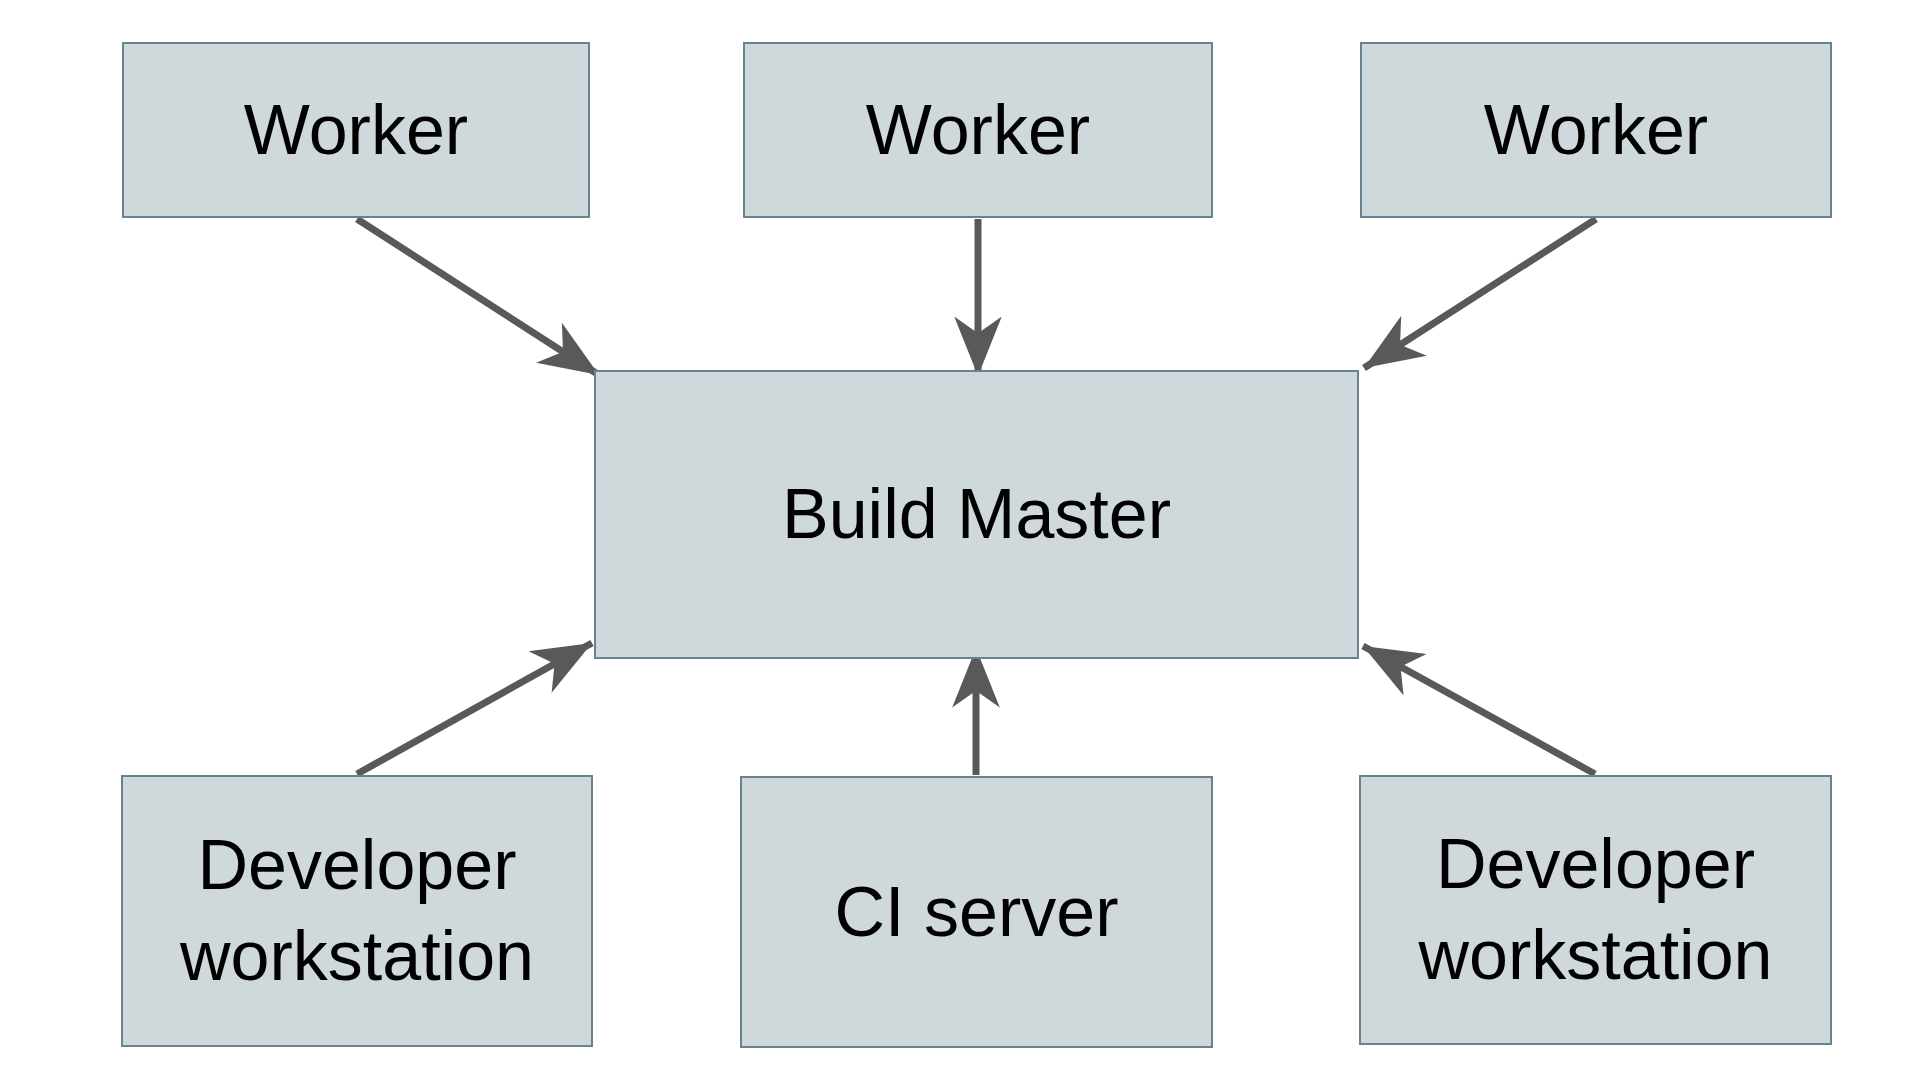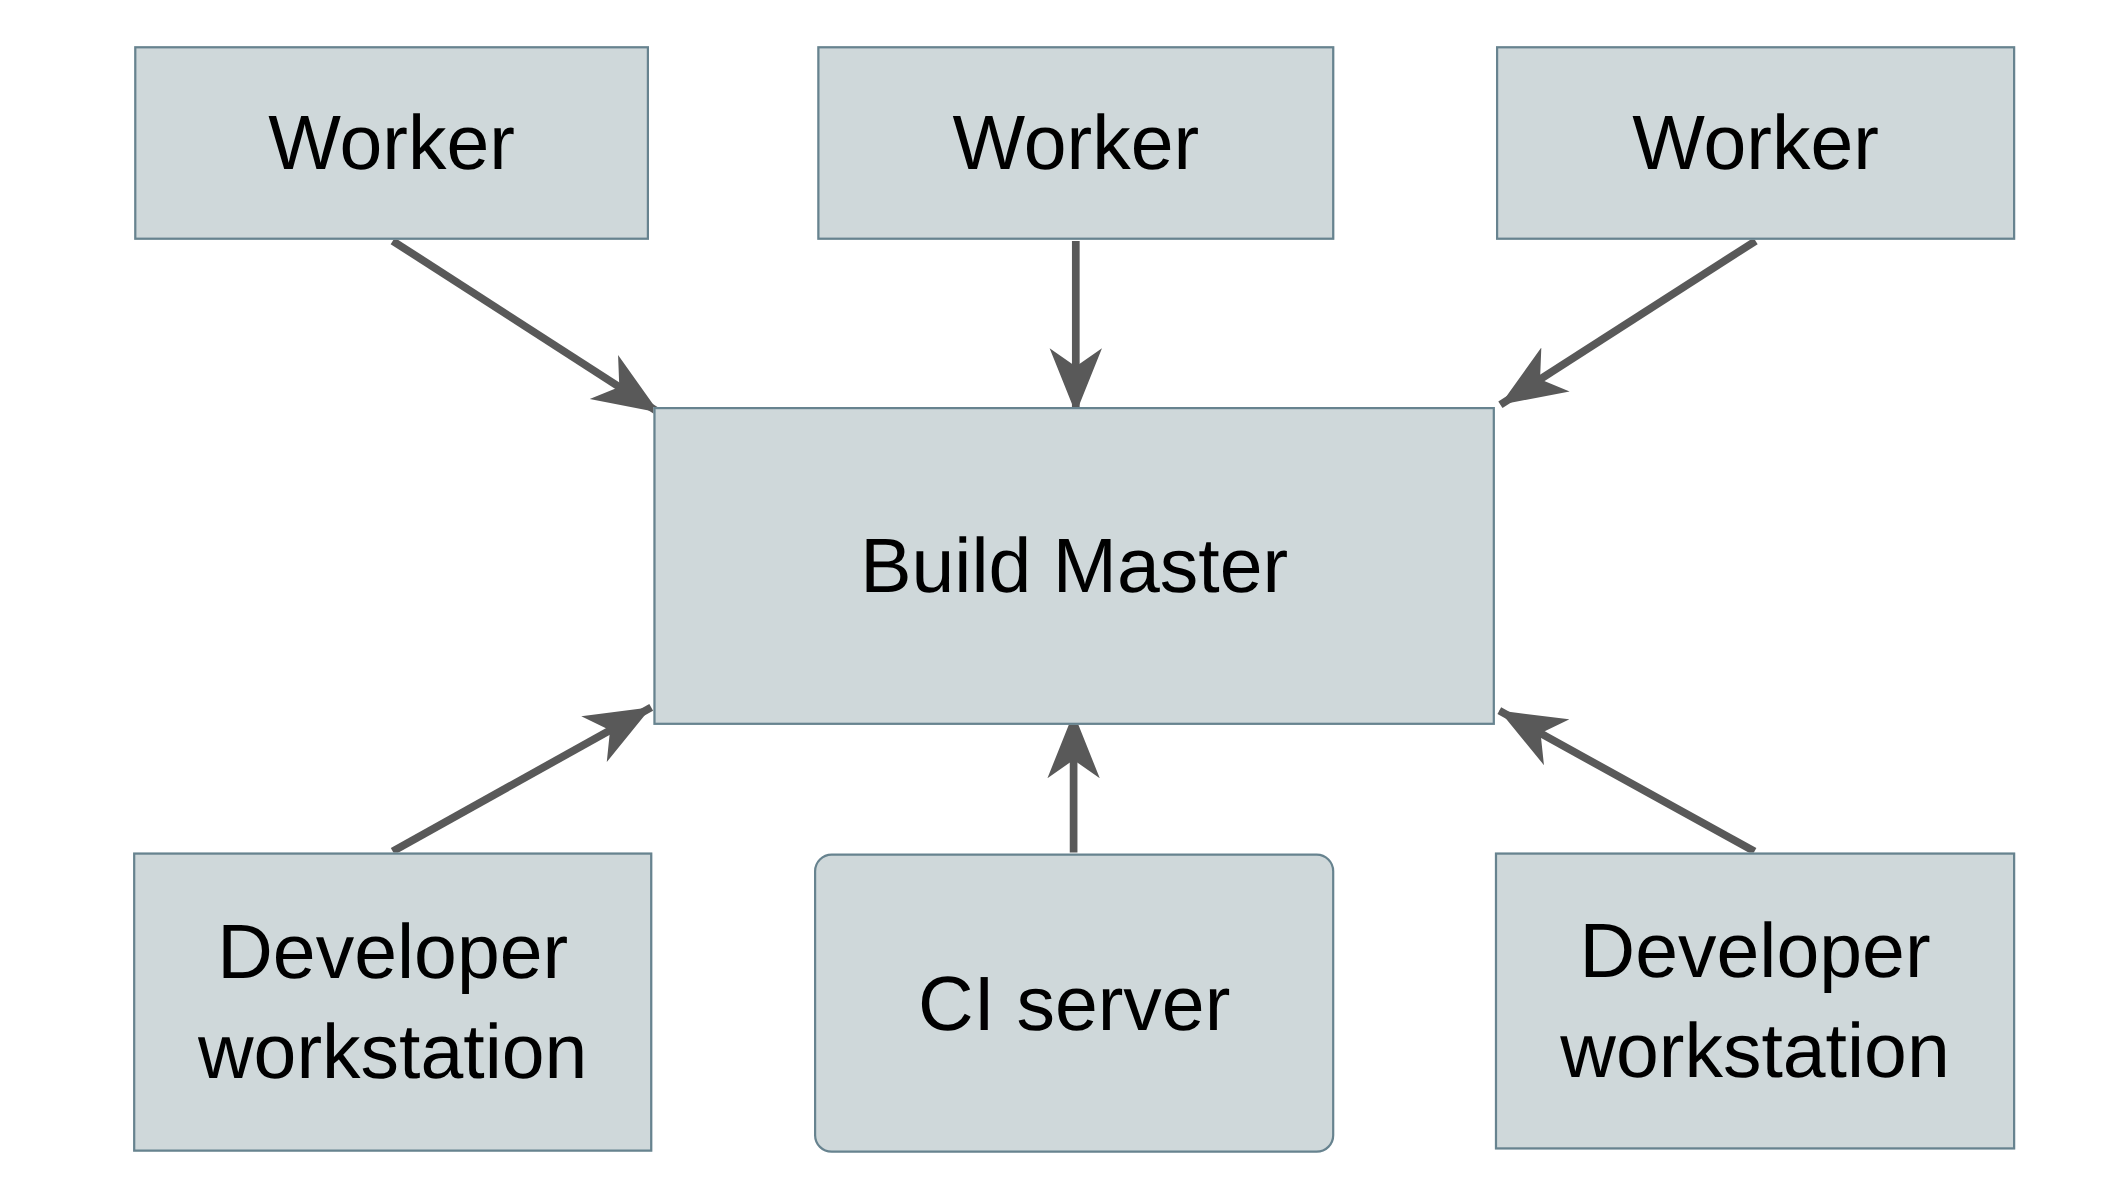--- a/index.html
+++ b/index.html
@@ -35,21 +35,21 @@
     font-size: 70px;
     line-height: 1.3;
     color: #000000;
     padding: 4px 10px;
   }
   #worker-1      { left: 122px;  top: 42px;  width: 468px; height: 176px; }
   #worker-2      { left: 743px;  top: 42px;  width: 470px; height: 176px; }
   #worker-3      { left: 1360px; top: 42px;  width: 472px; height: 176px; }
   #build-master  { left: 594px;  top: 370px; width: 765px; height: 289px; }
   #dev-ws-left   { left: 121px;  top: 775px; width: 472px; height: 272px; }
-  #ci-server     { left: 740px;  top: 776px; width: 473px; height: 272px; border-radius: 16px; }
+  #ci-server     { left: 740px;  top: 776px; width: 473px; height: 272px; }
   #dev-ws-right  { left: 1359px; top: 775px; width: 473px; height: 270px; }
 </style>
 </head>
 <body>
 
 <div class="canvas">
 
   <svg class="arrows" viewBox="0 0 1910 1090" xmlns="http://www.w3.org/2000/svg">
     <defs>
       <marker id="arrowhead" viewBox="0 0 10 8" refX="10" refY="4" markerWidth="8.5" markerHeight="7" orient="auto">

